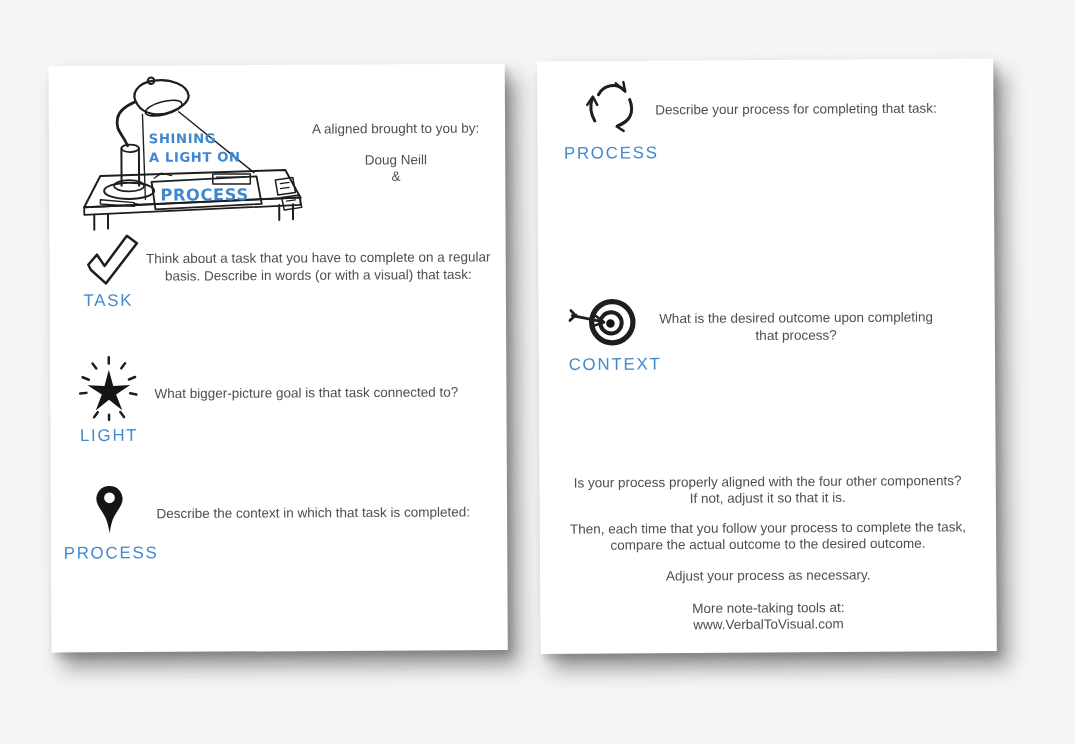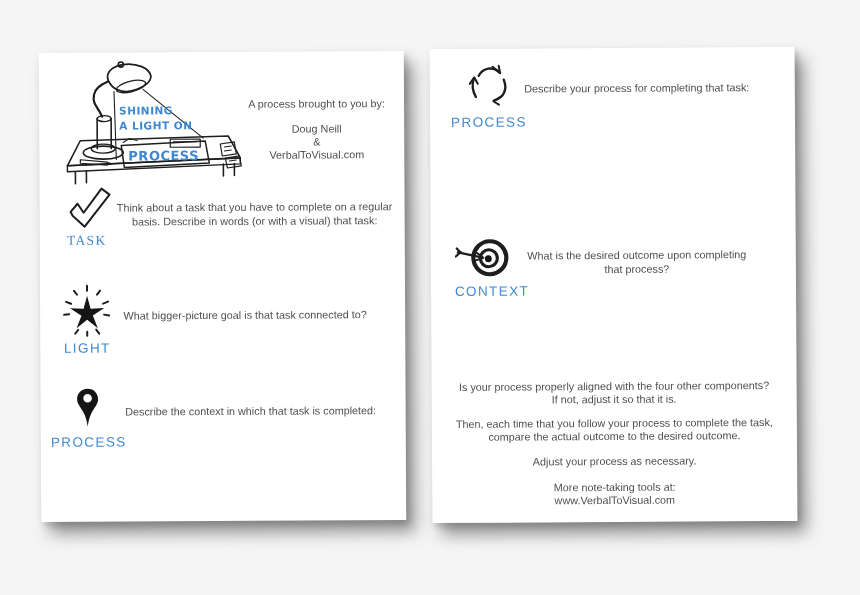--- a/index.html
+++ b/index.html
@@ -76,31 +76,30 @@
       <path class="ink" stroke-width="1.2" fill="#fff" d="M25,99 L52,101.5 L52,104.5 L25,102.5 Z"></path>
       <path class="ink-fill" d="M52,101.5 L59,103.2 L52,104.5 Z"></path>
 
       <polygon class="ink" stroke-width="1.2" fill="#fff" points="165,84 179,82 181,94 167,96"></polygon>
       <path class="ink" stroke-width="1" d="M169,87 l7,-1 M169,91 l7,-1"></path>
       <polygon class="ink" stroke-width="1.2" fill="#fff" points="170,98 184,96 186,106 172,108"></polygon>
       <path class="ink" stroke-width="1" d="M174,101 l7,-1"></path>
     </svg>
 
     <div class="abs byline" style="left:190px; top:46px; width:175px;">
-      <div>A process brought to you by:</div>
+      <div>A aligned brought to you by:</div>
       <div class="gap"></div>
       <div>Doug Neill</div>
       <div>&amp;</div>
-      <div>VerbalToVisual.com</div>
     </div>
 
     <svg class="abs" style="left:28px; top:134px;" width="46" height="44" viewBox="0 0 46 44">
       <polygon class="ink" stroke-width="2" fill="#fff" points="3,25 10,17 16,26 34,2 42,8 17,40 5,29"></polygon>
     </svg>
-    <div class="abs blue-label" style="left:7px; top:180px; width:80px;font-family:Liberation Serif, serif;">TASK</div>
+    <div class="abs blue-label" style="left:7px; top:180px; width:80px;">TASK</div>
     <div class="abs prompt" style="left:45px; top:148px; width:340px;">
       <div class="line">Think about a task that you have to complete on a regular</div>
       <div class="line">basis. Describe in words (or with a visual) that task:</div>
     </div>
 
     <svg class="abs" style="left:21px; top:230px;" width="52" height="58" viewBox="0 0 52 58">
       <polygon class="ink-fill" points="26,13 29.5,26.1 43.1,25.4 31.7,32.9 36.6,45.6 26,37 15.4,45.6 20.3,32.9 8.9,25.4 22.5,26.1"></polygon>
       <g class="ink" stroke-width="2">
         <path d="M26,3 V8"></path>
         <path d="M39,8 L36,12"></path>

